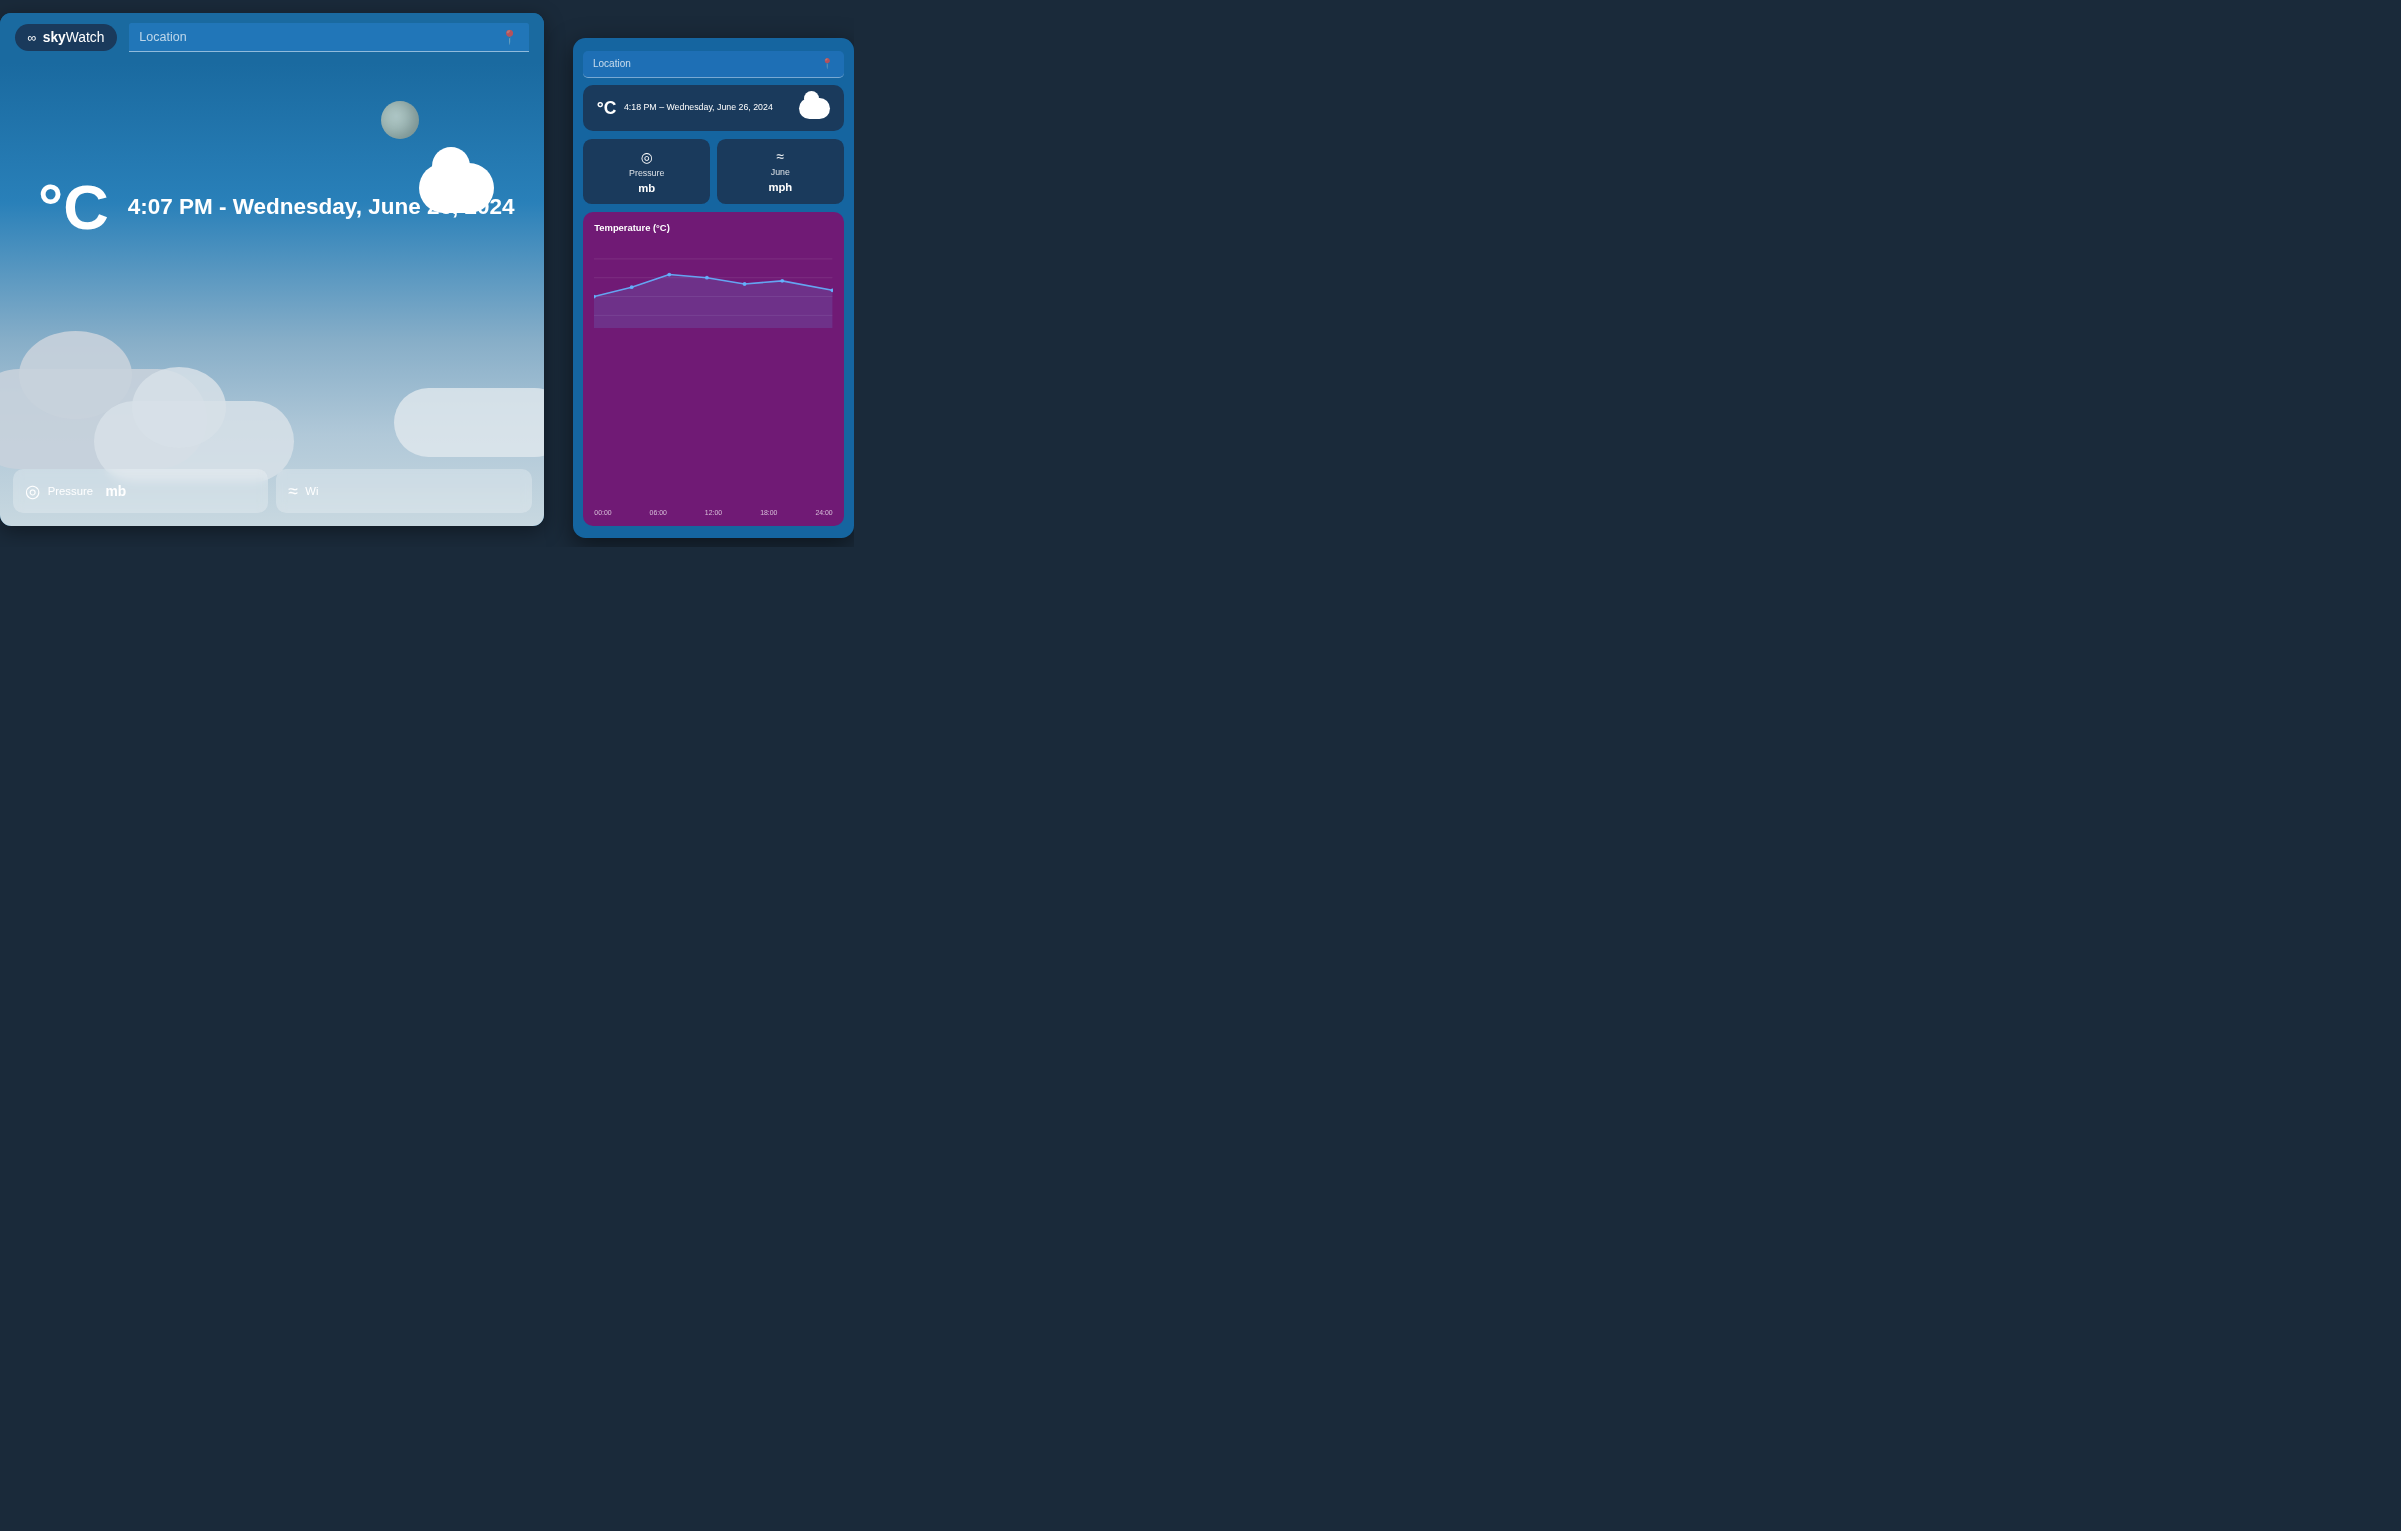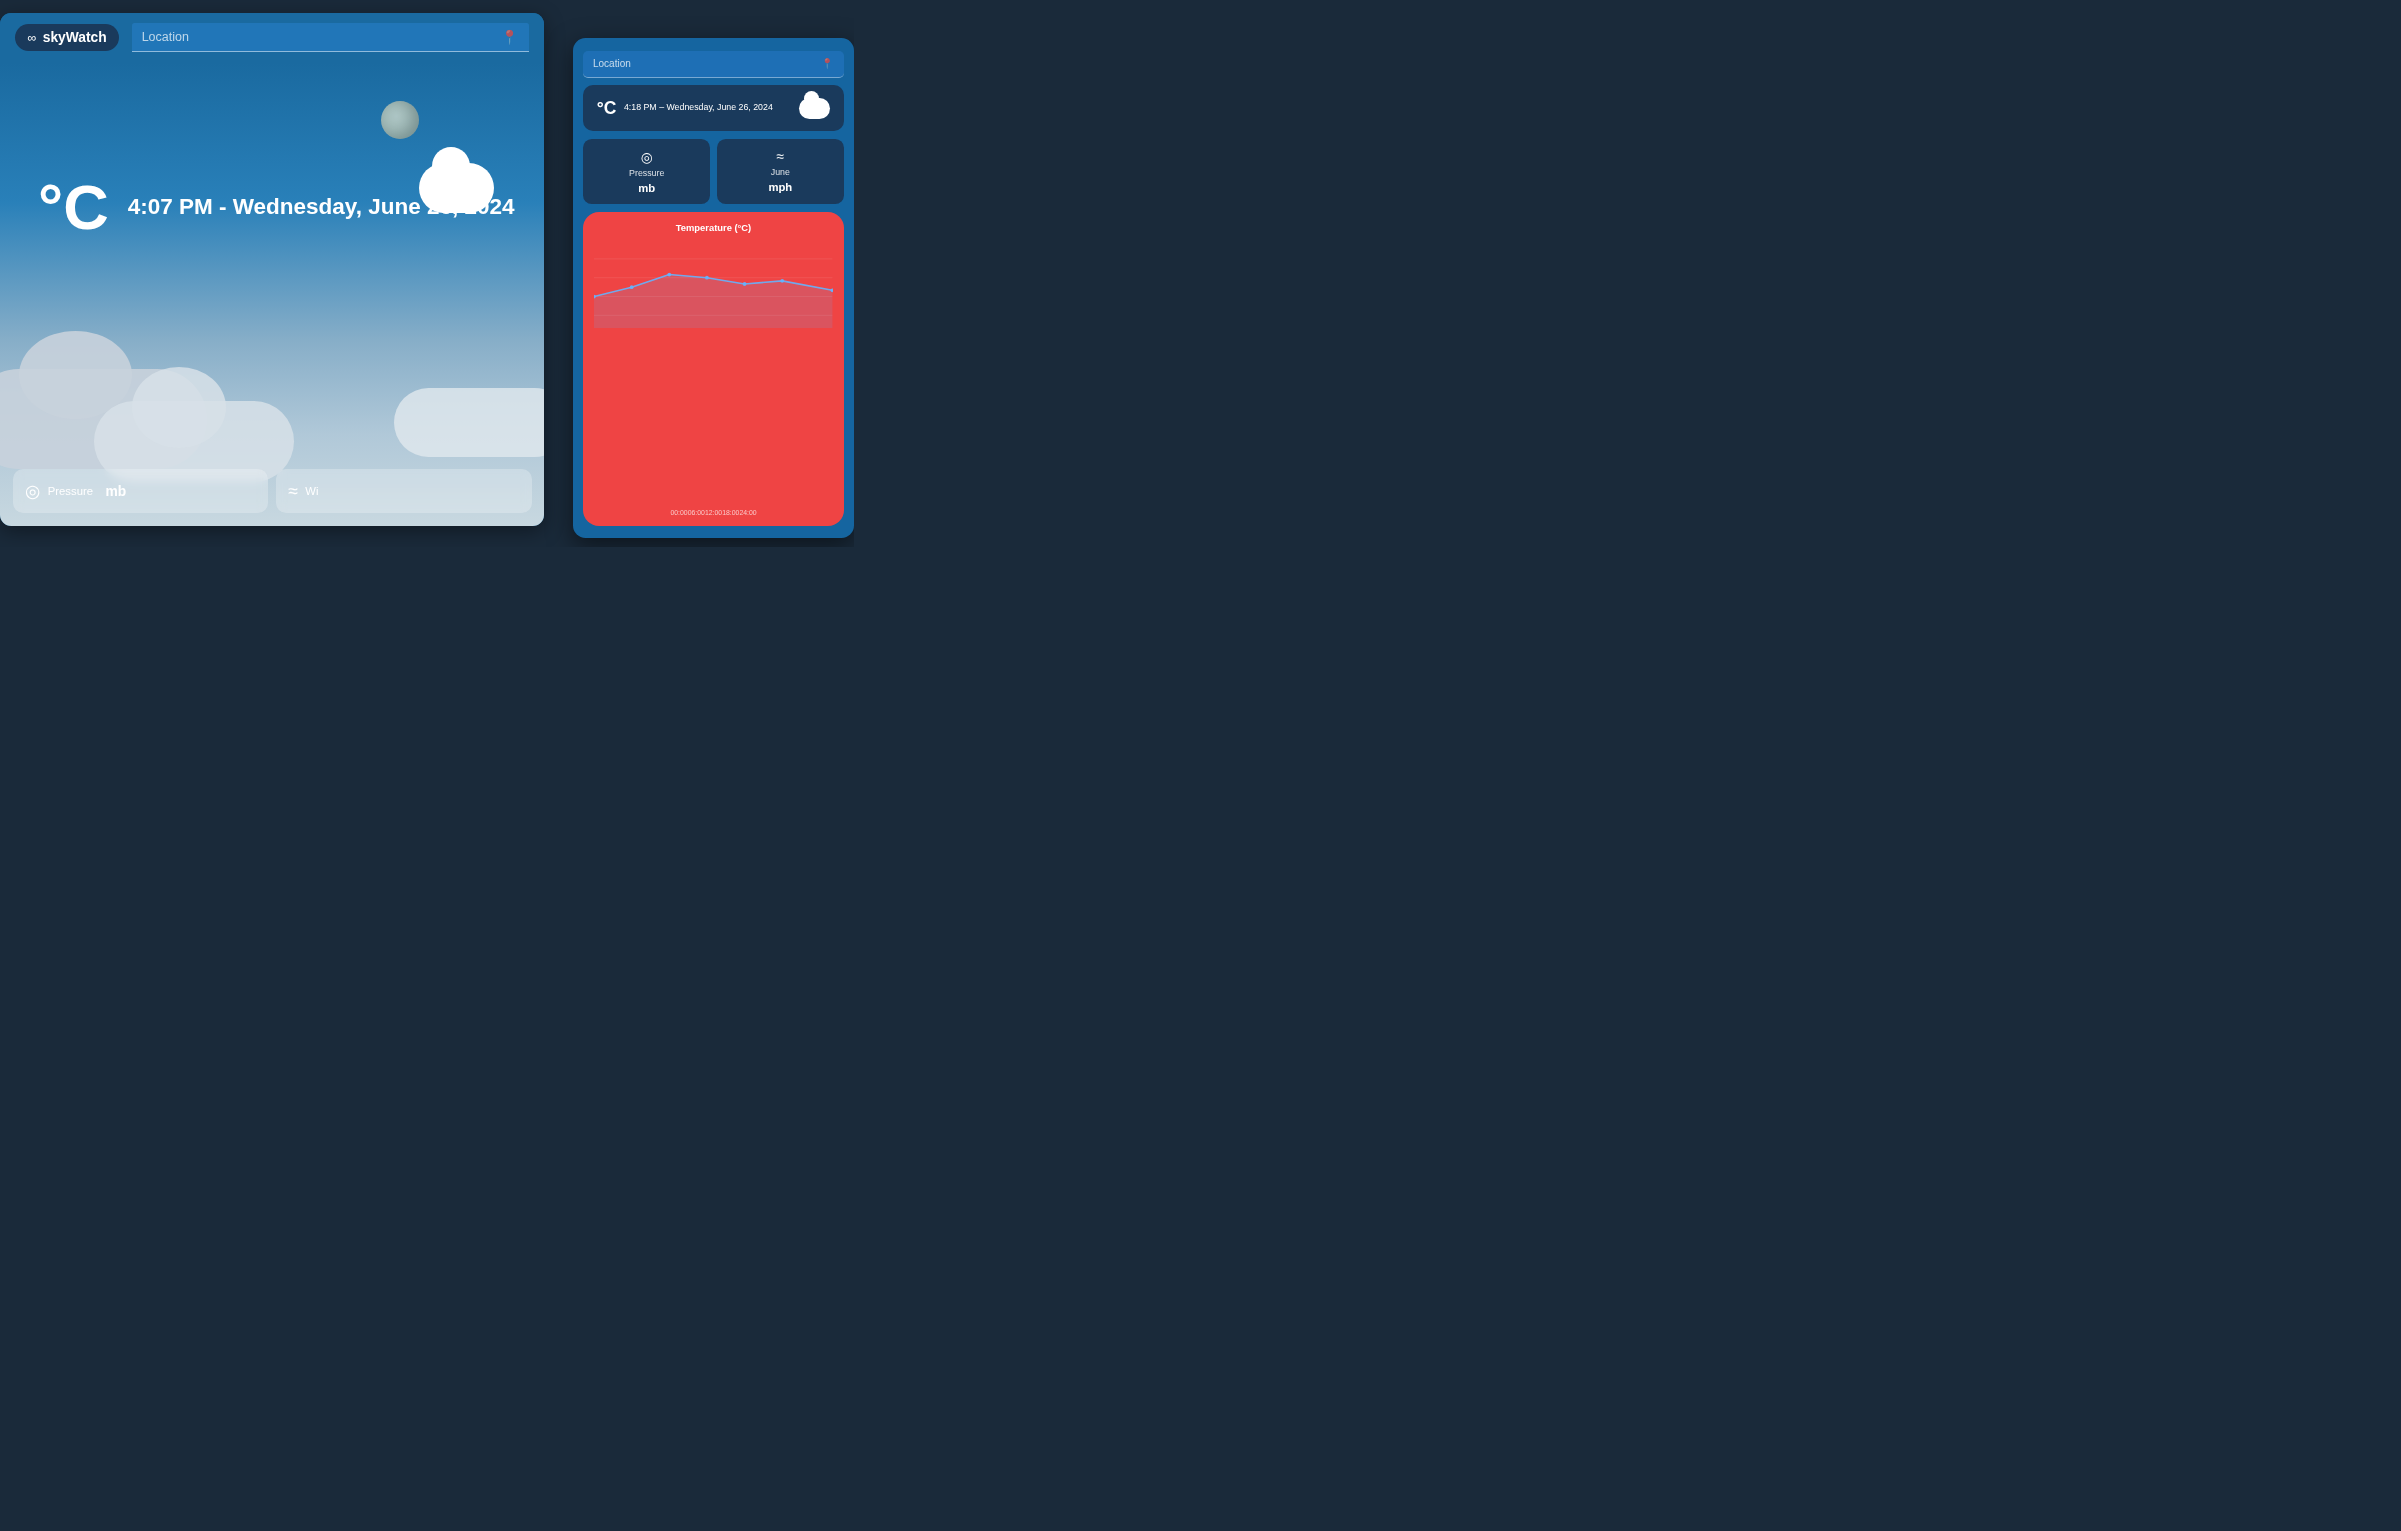--- a/index.html
+++ b/index.html
@@ -49,21 +49,21 @@
       color: white;
     }
 
     .logo-text {
       font-size: 13.8px;
       font-weight: 700;
       color: white;
     }
 
     .logo-text span {
-      font-weight: 700;
+      font-weight: 400;
     }
 
     .location-input-bg {
       flex: 1;
       background: #2176b8;
       border: none;
       border-bottom: 1.3px solid rgba(255,255,255,0.5);
       border-radius: 2.5px 2.5px 0 0;
       padding: 6.3px 10px;
       color: rgba(255,255,255,0.7);
@@ -293,26 +293,25 @@
 
     .tile-value {
       font-size: 11.3px;
       font-weight: 700;
       color: white;
     }
 
     
     .chart-card {
       flex: 1;
-      background: #ef4444;
-      border-radius: 16px;
+      background: #701a75;
+      border-radius: 10px;
       padding: 10px 11.3px;
       display: flex;
       flex-direction: column;
-      align-items: center;
     }
 
     .chart-title {
       font-size: 9.4px;
       font-weight: 700;
       color: white;
       margin-bottom: 7.5px;
     }
 
     .chart-area {

